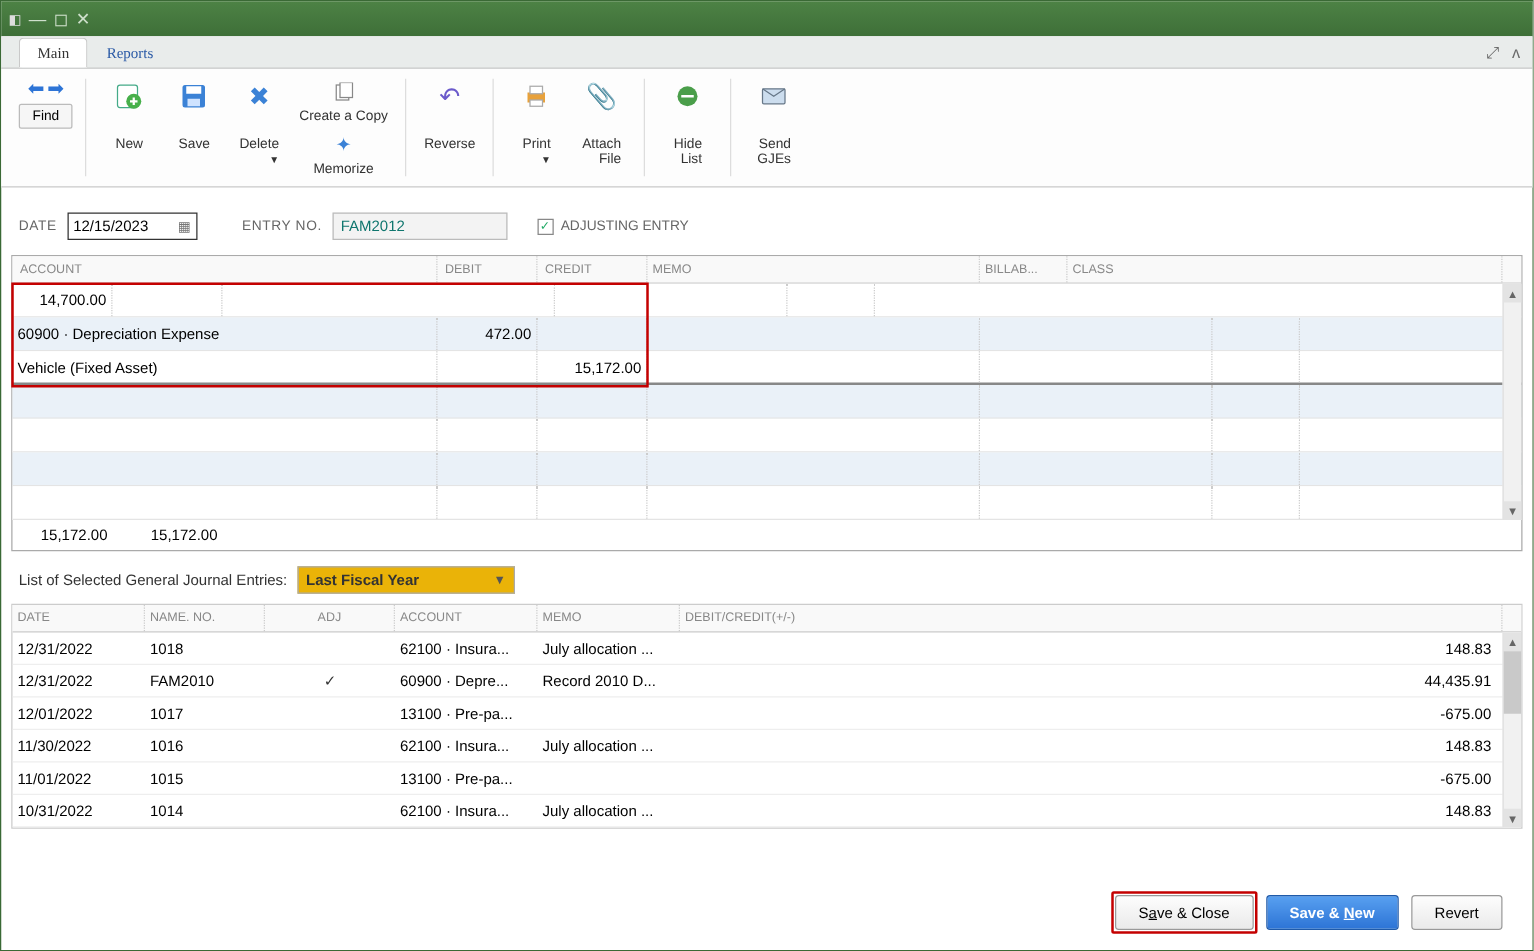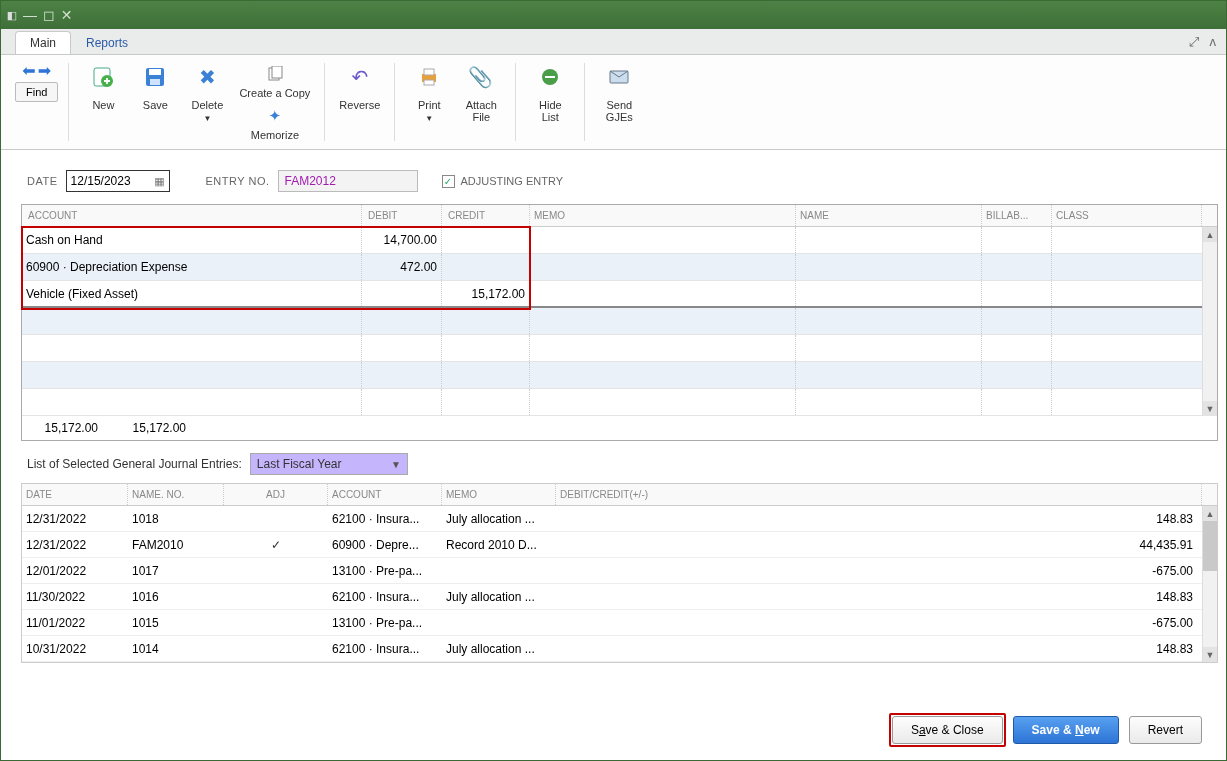--- a/index.html
+++ b/index.html
@@ -9,45 +9,45 @@
 
 
 .titlebar { height: 28px; background: linear-gradient(#4d8245, #3e6f38); color: #fff; display: flex; align-items: center; position: relative; }
 .titlebar .tb-icon { width: 22px; display:flex; align-items:center; justify-content:center; font-size:11px; color:#ddd;}
 .titlebar .title { flex: 1; text-align: center; font-size: 13px; }
 .titlebar .win-controls { display: flex; gap: 6px; padding-right: 8px; color: #cfe0cc; font-size: 14px; }
 .titlebar .win-controls span { cursor: pointer; }
 
 
 .tabstrip { height: 26px; background: #e9eceb; border-bottom: 1px solid #c9c9c9; display: flex; align-items: flex-end; padding-left: 14px; position: relative; }
-.tab { padding: 4px 14px; font-size: 12px; color: #2b5aa6; border: 1px solid transparent; border-bottom: none; border-radius: 4px 4px 0 0; cursor: pointer; }
+.tab { padding: 4px 14px; font-size: 12px; color: #2b5aa6; border: 1px solid transparent; border-bottom: none; border-radius: 4px 4px 0 0; cursor: pointer; font-family: Liberation Serif, serif; }
 .tab.active { background: #fff; border-color: #c9c9c9; color: #333; }
 .tabstrip .right-icons { position: absolute; right: 10px; top: 5px; display: flex; gap: 10px; color: #6a6a6a; font-size: 13px; }
 
 
 .toolbar { background: #fdfdfd; border-bottom: 1px solid #c9c9c9; padding: 6px 8px; display: flex; align-items: flex-start; }
 .tool-group { display: flex; align-items: flex-start; gap: 4px; padding: 0 6px; }
 .tool-sep { width: 1px; background: #ddd; align-self: stretch; margin: 2px 4px; }
 .tool-btn { display: flex; flex-direction: column; align-items: center; justify-content: flex-start; min-width: 48px; padding: 2px 4px; cursor: pointer; font-size: 11px; color: #333; }
 .tool-btn .ticon { width: 28px; height: 28px; display: flex; align-items: center; justify-content: center; font-size: 20px; }
-.tool-btn .tlabel { margin-top: 8px; text-align: center; line-height: 12px; }
+.tool-btn .tlabel { margin-top: 18px; text-align: right; line-height: 12px; }
 .tool-small { display: flex; align-items: center; gap: 4px; font-size: 11px; color: #333; padding: 2px 4px; cursor: pointer; flex-direction: column; }
 .tool-small .sicon { width: 18px; height: 18px; display:flex; align-items:center; justify-content:center; font-size:15px;}
 .nav-arrows { display:flex; gap:2px; margin-bottom:2px;}
 .nav-arrows span { font-size:16px; cursor:pointer;}
 .find-btn { border:1px solid #bbb; border-radius:2px; padding:3px 10px; font-size:11px; cursor:pointer; background:#f6f6f6;}
 .first-group { display:flex; flex-direction:column; align-items:center; padding:0 6px;}
 
 
-.body-area { flex:1; padding: 10px 8px 6px 20px; display:flex; flex-direction:column; overflow:hidden;}
+.body-area { flex:1; padding: 10px 8px 6px 8px; display:flex; flex-direction:column; overflow:hidden;}
 
 .header-row { display:flex; align-items:center; gap:8px; font-size:11px; color:#666; padding: 10px 6px 12px 6px;}
 .header-row .lbl { letter-spacing: 0.5px; }
 .date-input { border:1px solid #333; padding:3px 4px; width:104px; display:flex; align-items:center; justify-content:space-between; font-size:12px; color:#000;}
-.entry-input { border:1px solid #bbb; background:#f3f3f3; padding:3px 6px; width:140px; font-size:12px; color:#a21caf;}
+.entry-input { border:1px solid #bbb; background:#f3f3f3; padding:3px 6px; width:140px; font-size:12px; color:#0f766e;}
 .chk { display:flex; align-items:center; gap:6px; font-size:11px; color:#666; margin-left:16px;}
 .chk .box { width:13px; height:13px; border:1px solid #888; background:#fff; display:flex; align-items:center; justify-content:center; font-size:10px; color:#2a6;}
 
 
 .grid-wrap { border:1px solid #aaa; }
 .grid-head { display:flex; height:22px; background:#f9f9f9; border-bottom:1px solid #ccc; font-size:10px; color:#888; align-items:center;}
 .grid-head div, .grid-row div { border-right:1px dotted #ccc; height:100%; display:flex; align-items:center; padding:0 4px; overflow:hidden; white-space:nowrap;}
 .grid-head div:last-child, .grid-row div:last-child { border-right:none;}
 .col-account { width:340px; }
 .col-debit { width:80px; justify-content:flex-end;}
@@ -63,21 +63,21 @@
 .scrollbar-v { position:absolute; right:0; top:0; width:15px; height:100%; background:#f1f1f1; border-left:1px solid #ddd;}
 .scroll-thumb { width:100%; background:#c9c9c9; position:absolute;}
 .scroll-arrow { width:100%; height:15px; background:#e3e3e3; display:flex; align-items:center; justify-content:center; font-size:9px; color:#666; position:absolute;}
 .red-highlight { position:absolute; border:2px solid #c40000; pointer-events:none;}
 
 .totals-row { display:flex; height:24px; font-size:12px; padding-right:15px;}
 .totals-row div { display:flex; align-items:center; padding:0 4px;}
 
 
 .list-label { font-size:12px; color:#333; padding:12px 6px 8px 6px; display:flex; align-items:center; gap:8px;}
-.dropdown { border:1px solid #aaa; padding:3px 6px; width:158px; font-size:12px; display:flex; justify-content:space-between; align-items:center; background:#c4b5fd; cursor:pointer;}
+.dropdown { border:1px solid #aaa; padding:3px 6px; width:174px; font-size:12px; display:flex; justify-content:space-between; align-items:center; background:#eab308; cursor:pointer;font-weight:bold;}
 
 .list-grid { border:1px solid #ccc; }
 .list-head { display:flex; height:22px; background:#f9f9f9; border-bottom:1px solid #ccc; font-size:10px; color:#888; align-items:center;}
 .list-head div { border-right:1px dotted #ccc; height:100%; display:flex; align-items:center; padding:0 4px;}
 .list-head div:last-child { border-right:none;}
 .lc-date{width:106px;} .lc-entry{width:96px;} .lc-adj{width:104px; justify-content:center;} .lc-account{width:114px;} .lc-memo{width:114px;} .lc-dc{flex:1; justify-content:flex-start;}
 .list-body{ position:relative; height:156px; overflow:hidden;}
 .list-row{ display:flex; height:26px; font-size:12px; color:#000; border-bottom:1px solid #eee;}
 .list-row div{ padding:0 4px; display:flex; align-items:center; overflow:hidden; white-space:nowrap; text-overflow:ellipsis;}
 .list-row .lc-dc{ justify-content:flex-end; padding-right:24px;}
@@ -233,28 +233,26 @@
         <span>ADJUSTING ENTRY</span>
       </div>
     </div>
 
     <div class="grid-wrap" style="position:relative;">
       <div class="grid-head">
         <div class="col-account" style="padding-left:6px">ACCOUNT</div>
         <div class="col-debit" style="justify-content:flex-start; padding-left:6px">DEBIT</div>
         <div class="col-credit" style="justify-content:flex-start; padding-left:6px">CREDIT</div>
         <div class="col-memo">MEMO</div>
-        <div class="col-name">NAME</div>
         <div class="col-billable">BILLAB...</div>
         <div class="col-class">CLASS</div>
         <div style="width:15px; border:none;"></div>
       </div>
       <div class="grid-body" style="height:189px;">
         <div class="grid-row">
-          <div class="col-account">Cash on Hand</div>
           <div class="col-debit">14,700.00</div>
           <div class="col-credit"></div>
           <div class="col-memo"></div>
             <div class="col-name"></div>
             <div class="col-billable"></div>
             <div class="col-class"></div>
         </div>
         <div class="grid-row alt">
           <div class="col-account">60900 · Depreciation Expense</div>
           <div class="col-debit">472.00</div>

